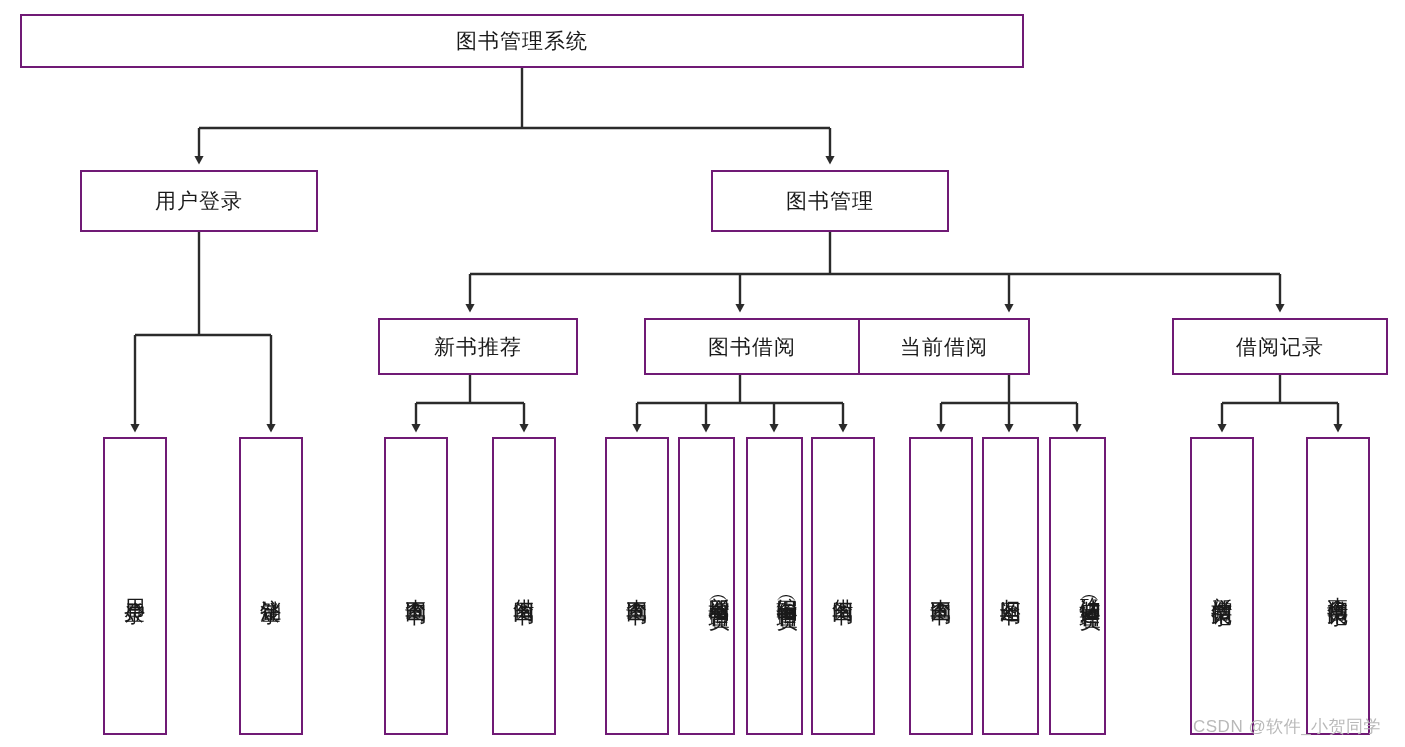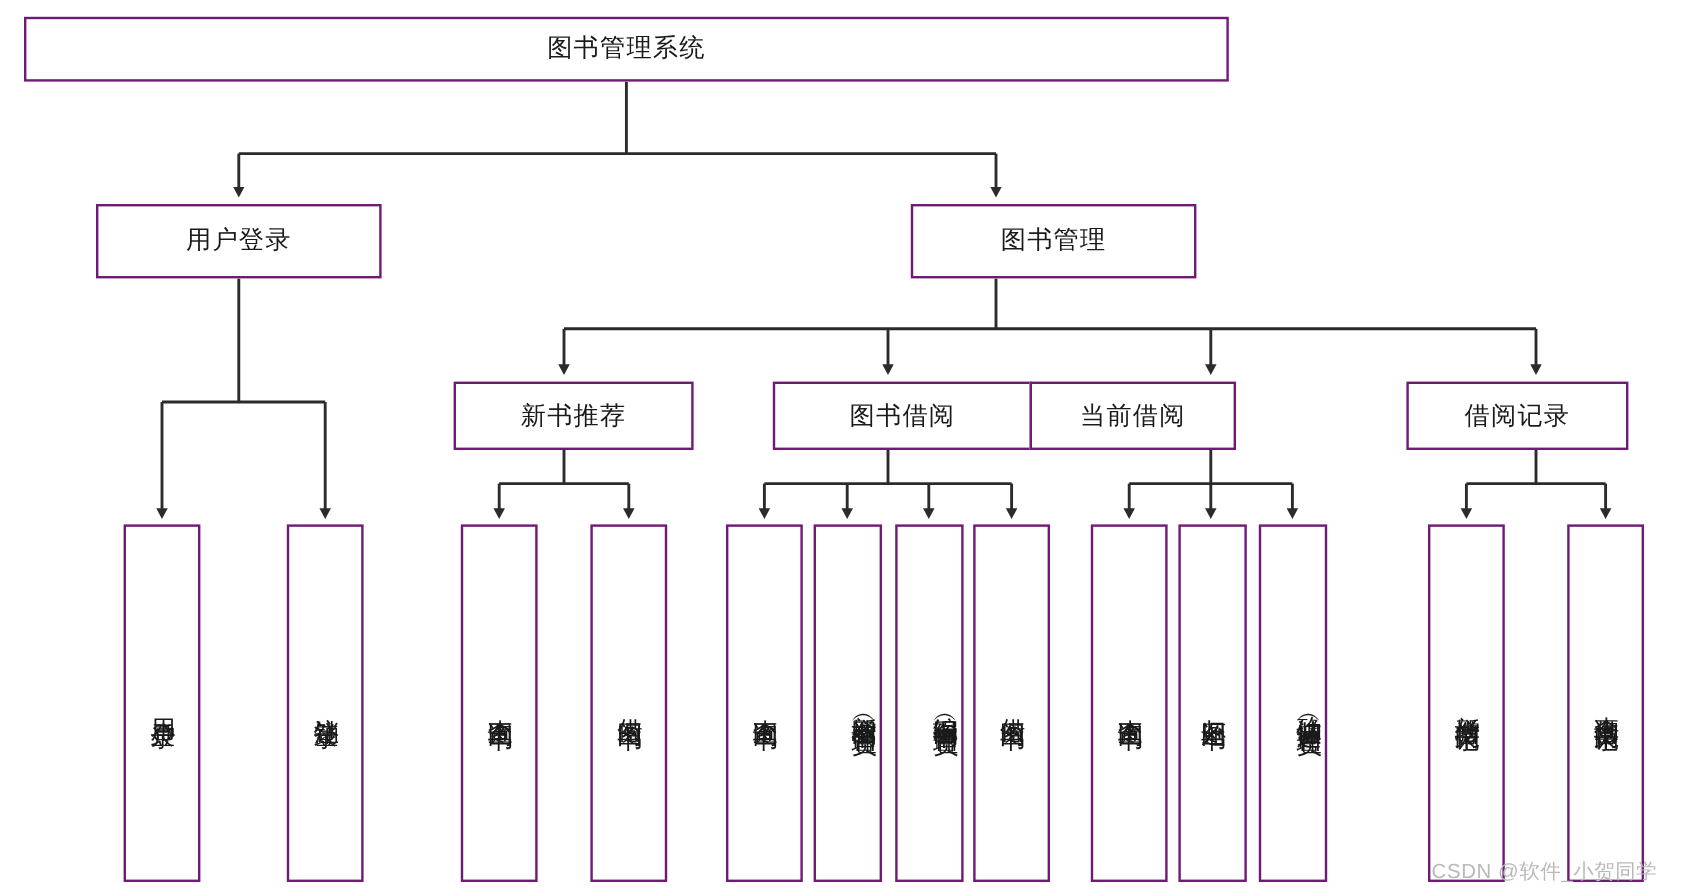--- a/index.html
+++ b/index.html
@@ -124,37 +124,37 @@
   </svg>
 
   <div class="node node-h" style="left:20px; top:14px; width:1004px; height:54px;">
     <span>图书管理系统</span>
   </div>
 
   <div class="node node-h" style="left:80px; top:170px; width:238px; height:62px;">
     <span>用户登录</span>
   </div>
 
-  <div class="node node-h" style="left:711px; top:170px; width:238px; height:62px;margin-left:48px;">
+  <div class="node node-h" style="left:711px; top:170px; width:238px; height:62px;">
     <span>图书管理</span>
   </div>
 
   <div class="node node-h" style="left:378px; top:318px; width:200px; height:57px;">
     <span>新书推荐</span>
   </div>
 
   <div class="node node-h" style="left:632px; top:318px; width:216px; height:57px;margin-left:12px;">
     <span>图书借阅</span>
   </div>
 
   <div class="node node-h" style="left:858px; top:318px; width:172px; height:57px;">
     <span>当前借阅</span>
   </div>
 
-  <div class="node node-h" style="left:1172px; top:318px; width:185px; height:57px;">
+  <div class="node node-h" style="left:1172px; top:318px; width:216px; height:57px;">
     <span>借阅记录</span>
   </div>
 
   <div class="node node-v align-mid" style="left:103px; top:437px; width:64px; height:298px;">
     <span>用户登录</span>
   </div>
 
   <div class="node node-v align-mid" style="left:239px; top:437px; width:64px; height:298px;">
     <span>注销登录</span>
   </div>

